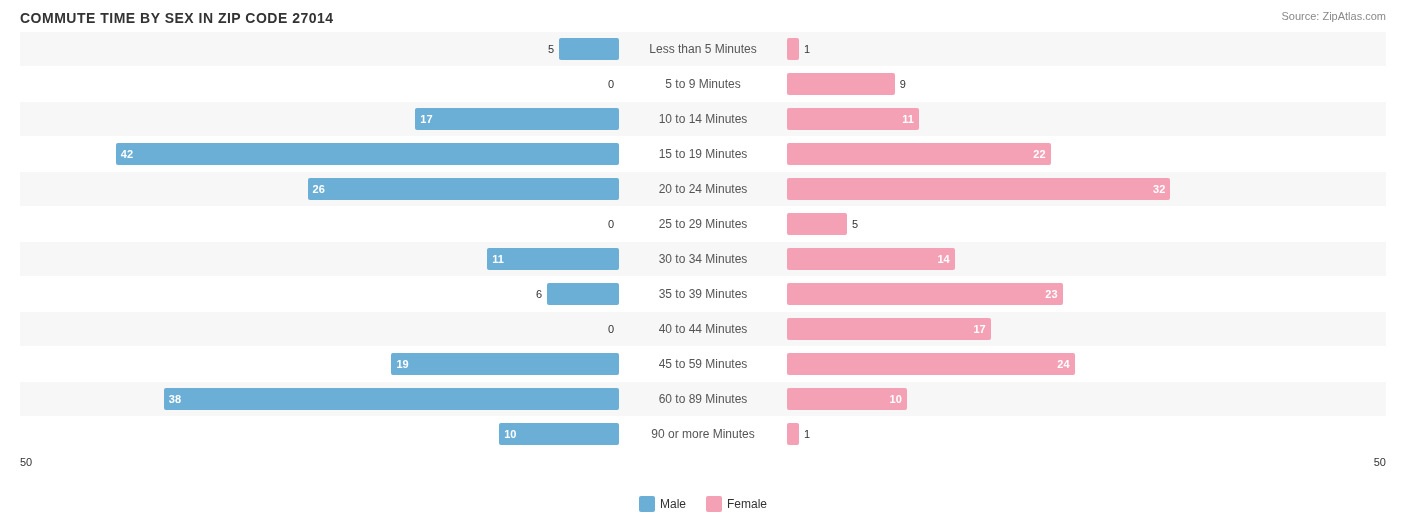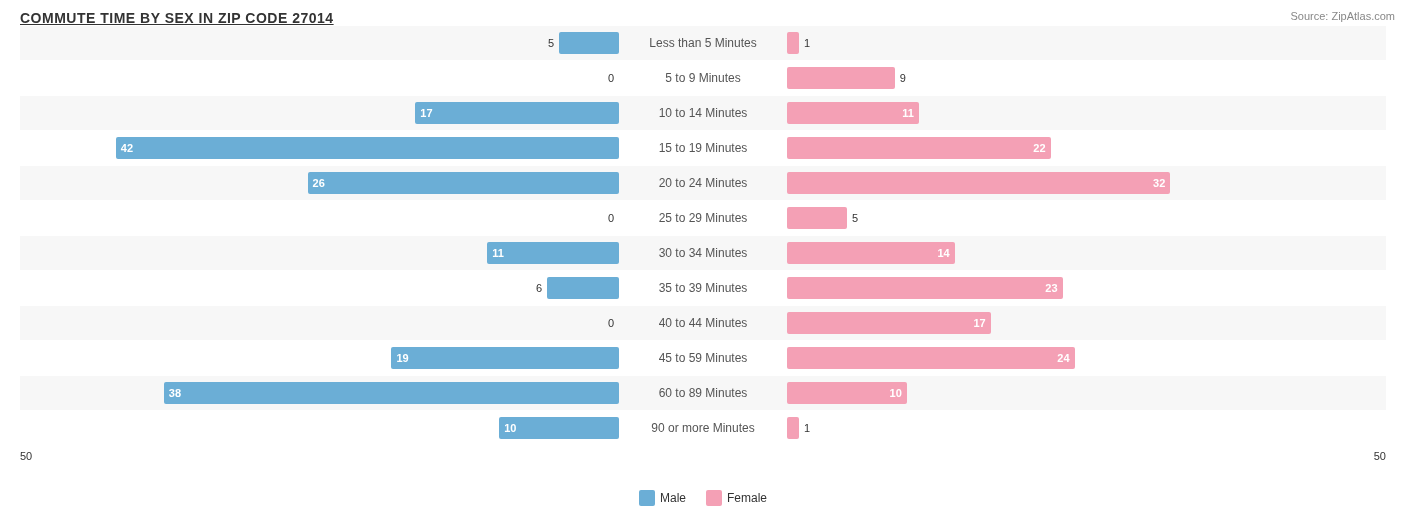--- a/index.html
+++ b/index.html
@@ -16,26 +16,26 @@
       height: 522px;
       padding: 10px 20px 40px 20px;
       position: relative;
     }
     .chart-title {
       font-size: 14px;
       font-weight: bold;
       color: #333;
       text-transform: uppercase;
       letter-spacing: 0.5px;
-      text-decoration: underline;
+      margin-bottom: 6px;
     }
     .source-text {
       position: absolute;
       top: 10px;
-      right: 11px;
+      right: 20px;
       font-size: 11px;
       color: #888;
     }
     .chart-area {
       position: relative;
       width: 100%;
       height: calc(100% - 50px);
     }
     .row {
       display: flex;

